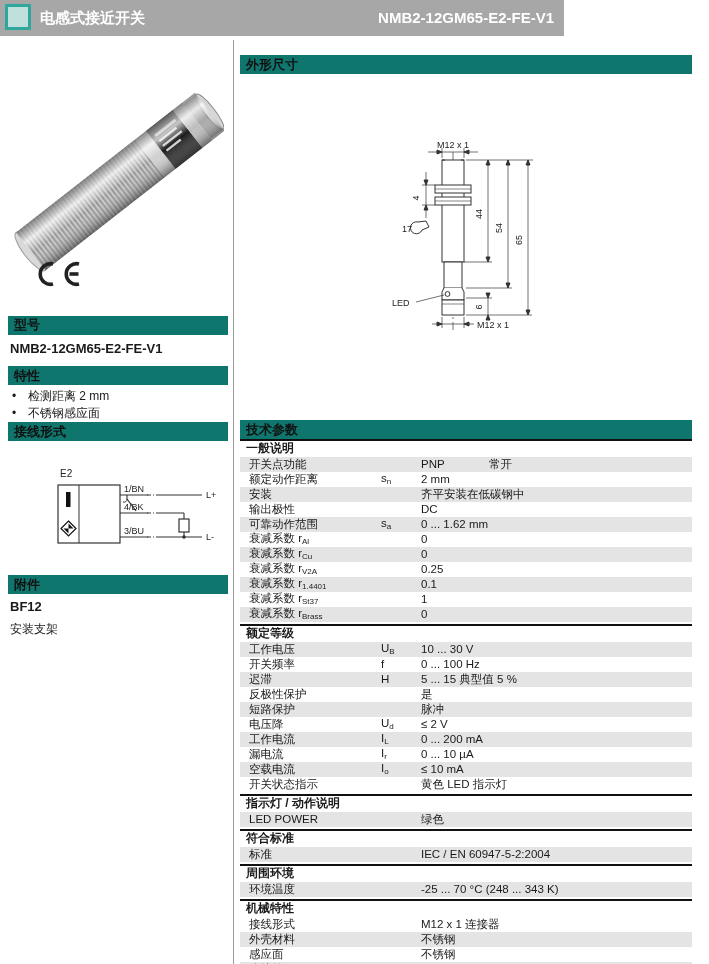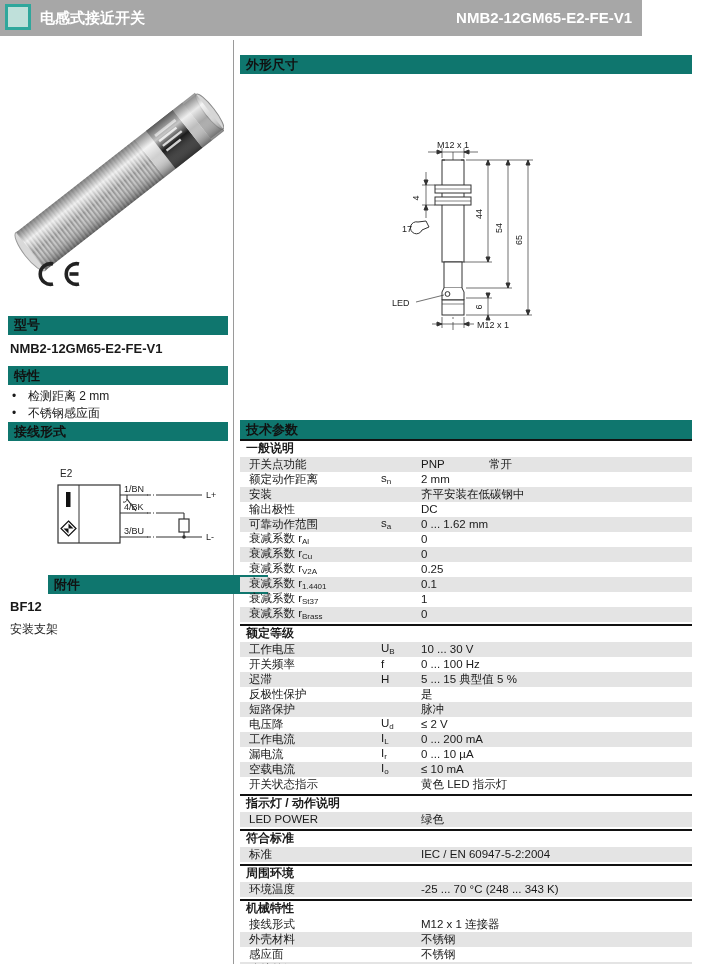--- a/index.html
+++ b/index.html
@@ -2,21 +2,21 @@
 <html><head>
 <meta charset="utf-8">
 <style>
   html,body{margin:0;padding:0;}
   body{
     width:709px;height:964px;position:relative;background:#fff;
     font-family:"Liberation Sans","DejaVu Sans",sans-serif;
     color:#1a1a1a;overflow:hidden;
   }
   
-  .topbar{position:absolute;left:0;top:0;width:642px;height:36px;background:#a7a7a7;}
+  .topbar{position:absolute;left:0;top:0;width:564px;height:36px;background:#a7a7a7;}
   .topbar-icon{position:absolute;left:5px;top:4px;width:26px;height:26px;
     background:#bfe0da;border:3px solid #2fa79c;box-sizing:border-box;}
   .topbar-title{position:absolute;left:40px;top:9px;font-size:15px;font-weight:bold;color:#fff;}
   .topbar-pn{position:absolute;right:10px;top:9px;font-size:15px;font-weight:bold;color:#fff;}
   
   .vdivider{position:absolute;left:233px;top:40px;width:1px;height:924px;background:#9a9a9a;}
   .secbar{background:#0f766e;height:19px;line-height:19px;font-size:13px;font-weight:bold;
     color:#111;padding-left:6px;box-sizing:border-box;}
   .left-bar{position:absolute;left:8px;width:220px;}
   .right-bar{position:absolute;left:240px;width:452px;}
@@ -131,21 +131,21 @@
   <line x1="132" y1="67" x2="132" y2="72" stroke="#333" stroke-width="1.1"></line>
   <circle cx="132" cy="72" r="1.8" fill="#333"></circle>
 
   <text x="72" y="27" font-size="9" fill="#222">1/BN</text>
   <text x="72" y="45" font-size="9" fill="#222">4/BK</text>
   <text x="72" y="69" font-size="9" fill="#222">3/BU</text>
   <text x="154" y="33" font-size="9" fill="#222">L+</text>
   <text x="154" y="75" font-size="9" fill="#222">L-</text>
 </svg>
 
-<div class="secbar left-bar" style="top:575px;margin-left:40px;">附件</div>
+<div class="secbar left-bar" style="top:575px;">附件</div>
 <div class="acc-model">BF12</div>
 <div class="acc-desc">安装支架</div>
 
 <div class="secbar right-bar" style="top:55px;">外形尺寸</div>
 
 <svg style="position:absolute;left:388px;top:140px;" width="195" height="200" viewBox="0 0 195 200">
   <g stroke="#333" stroke-width="1" fill="none">
 
     <line x1="65" y1="12" x2="65" y2="190" stroke-dasharray="9 3 2 3" stroke-width="0.7"></line>
 

